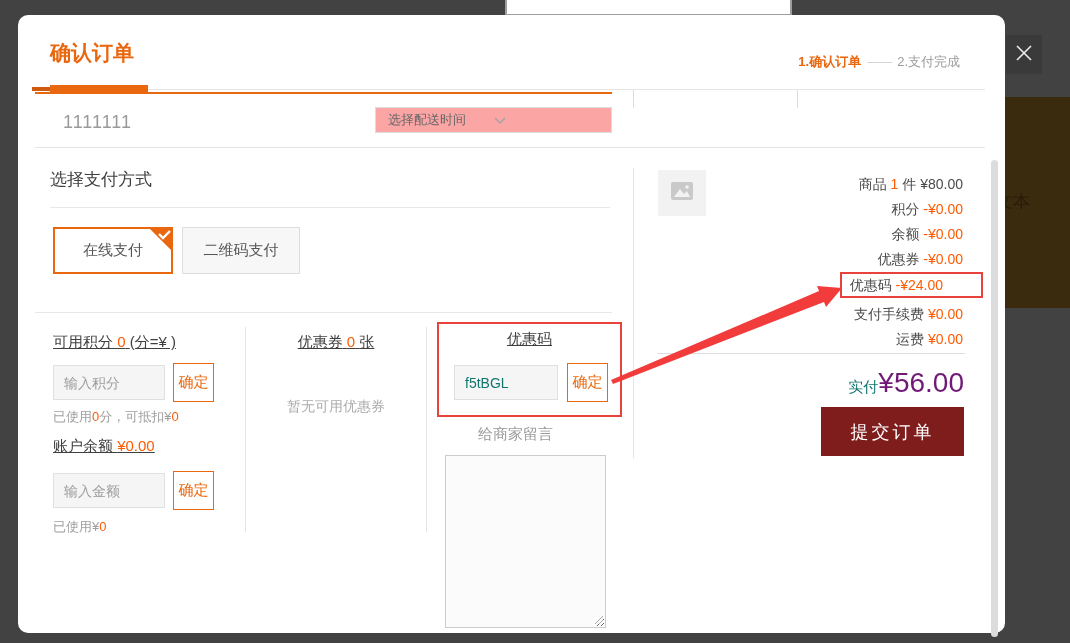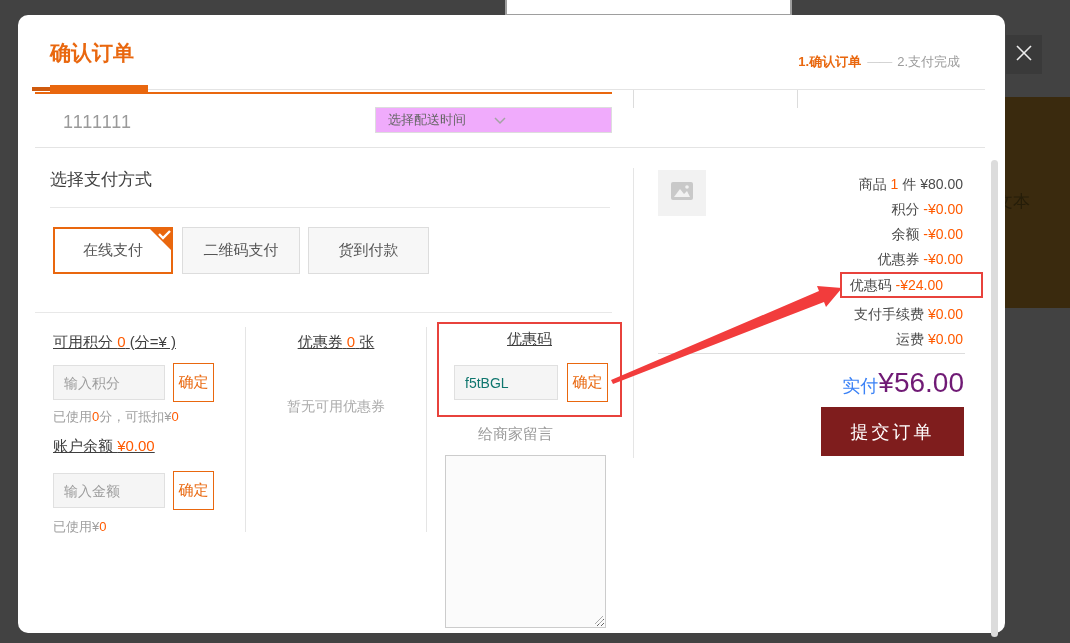--- a/index.html
+++ b/index.html
@@ -19,21 +19,21 @@
   .steps{right:45px;top:38px;font-size:13px;color:#9b9b9b;white-space:nowrap;}
   .steps .cur{color:#e9670e;font-weight:bold;}
   .steps .sep{color:#cfcfcf;margin:0 6px;letter-spacing:-1px;}
   
   .hline{background:#e4e4e4;height:1px;}
   .tab-underline{left:17px;top:77px;width:577px;height:2px;background:#e9670e;}
   .tab-active{left:32px;top:70px;width:98px;height:9px;background:#e9670e;}
   .tab-stub{left:14px;top:72px;width:18px;height:4px;background:#cf5a0d;}
   .vtick{width:1px;height:18px;background:#dcdcdc;}
   .order-no{left:45px;top:97px;font-size:18px;color:#9a9a9a;letter-spacing:1px;}
-  .dropdown{left:357px;top:92px;width:237px;height:26px;background:#f0abfc;border:1px solid #ddd;
+  .dropdown{left:357px;top:92px;width:237px;height:26px;background:#fca5a5;border:1px solid #ddd;
             display:flex;align-items:center;box-sizing:border-box;padding:0 12px;cursor:pointer;}
   .dropdown span{font-size:13px;color:#666;flex:1;}
   .sec-heading{left:32px;top:153px;font-size:17px;color:#3f3f3f;}
   .pay-btn{top:212px;height:47px;box-sizing:border-box;display:flex;align-items:center;justify-content:center;
            font-size:15px;color:#555;background:#f7f7f7;border:1px solid #ddd;cursor:pointer;}
   .pay-btn.selected{background:#fff;border:2px solid #e9670e;position:absolute;overflow:hidden;}
   .corner-check{position:absolute;top:-1px;right:-1px;}
   .field{background:#f5f5f5;border:1px solid #e0e0e0;box-sizing:border-box;font-size:14px;color:#0f766e;
          padding:0 10px;font-family:"Liberation Sans",sans-serif;outline:none;}
   .field::placeholder{color:#9c9c9c;}
@@ -43,21 +43,21 @@
   .orange{color:#ff5a00;}
   .gray-note{font-size:13px;color:#a0a0a0;white-space:nowrap;}
   .vdiv{width:1px;background:#e5e5e5;}
   .center-col{text-align:center;}
   .promo-box{left:419px;top:307px;width:181px;height:91px;border:2px solid #e8423c;box-sizing:content-box;}
   .summary-row{right:42px;font-size:14px;color:#4a4a4a;white-space:nowrap;text-align:right;}
   .summary-row .val{color:#ff5a00;}
   .summary-row .val.dark{color:#4a4a4a;}
   .hl-box{left:822px;top:257px;width:143px;height:26px;border:2px solid #e8423c;box-sizing:border-box;}
   .total{right:41px;top:352px;white-space:nowrap;text-align:right;}
-  .total .t-lbl{font-size:18px;color:#3b82f6;}
+  .total .t-lbl{font-size:15px;color:#0f766e;}
   .total .t-val{font-size:28px;color:#701a75;text-align:center;}
   .submit-btn{right:41px;top:392px;width:143px;height:49px;background:#7f1d1d;color:#fff;font-size:18px;
               display:flex;align-items:center;justify-content:center;letter-spacing:3px;cursor:pointer;border:none;}
   .scrollbar{left:973px;top:145px;width:7px;height:477px;background:#dcdcdc;border-radius:4px;}
   .thumb{left:640px;top:155px;width:48px;height:46px;background:#f2f2f2;
          display:flex;align-items:center;justify-content:center;}
   .msg-area{left:427px;top:440px;width:161px;height:173px;background:#fbfbfb;border:1px solid #ccc;
             box-sizing:border-box;resize:both;font-family:"Liberation Sans",sans-serif;outline:none;}
   .arrow-svg{left:0;top:0;width:1070px;height:643px;z-index:9;pointer-events:none;}
 </style>
@@ -115,23 +115,20 @@
       <span class="corner-check">
         <svg width="23" height="23" viewBox="0 0 23 23">
           <polygon points="23,0 23,23 0,0" fill="#e9670e"></polygon>
           <polyline points="10,6 14,10 21,3" stroke="#fff" stroke-width="2.4" fill="none"></polyline>
         </svg>
       </span>
     </div>
     <div class="abs pay-btn" style="left:164px;width:118px;">
       <span>二维码支付</span>
     </div>
-    <div class="abs pay-btn" style="left:290px;width:121px;">
-      <span>货到付款</span>
-    </div>
 
     <div class="abs hline" style="left:17px;top:297px;width:577px;background:#e8e8e8;"></div>
 
     <div class="abs lbl" style="left:35px;top:318px;">
       <span>可用积分</span>
       <span class="orange">0</span>
       <span>(分=¥ )</span>
     </div>
     <input class="abs field" style="left: 35px; top: 350px; width: 112px; height: 35px;" placeholder="输入积分">
     <div class="abs confirm-btn" style="left:155px;top:348px;">

